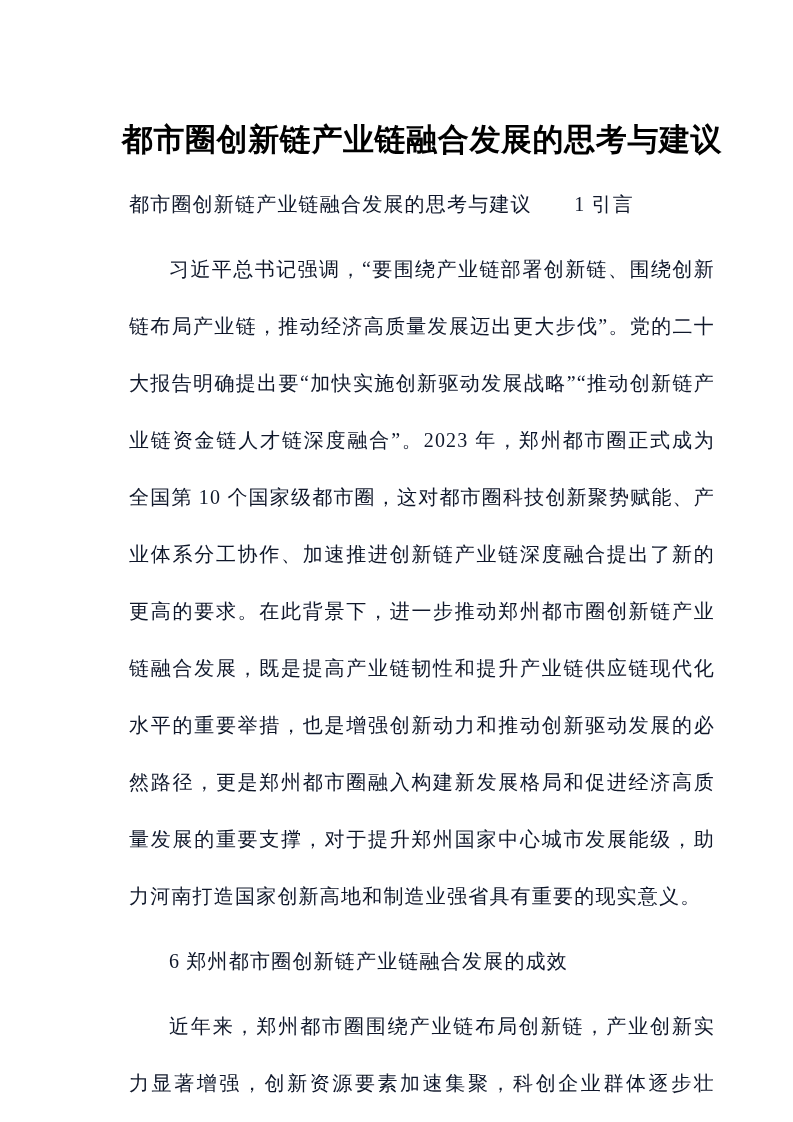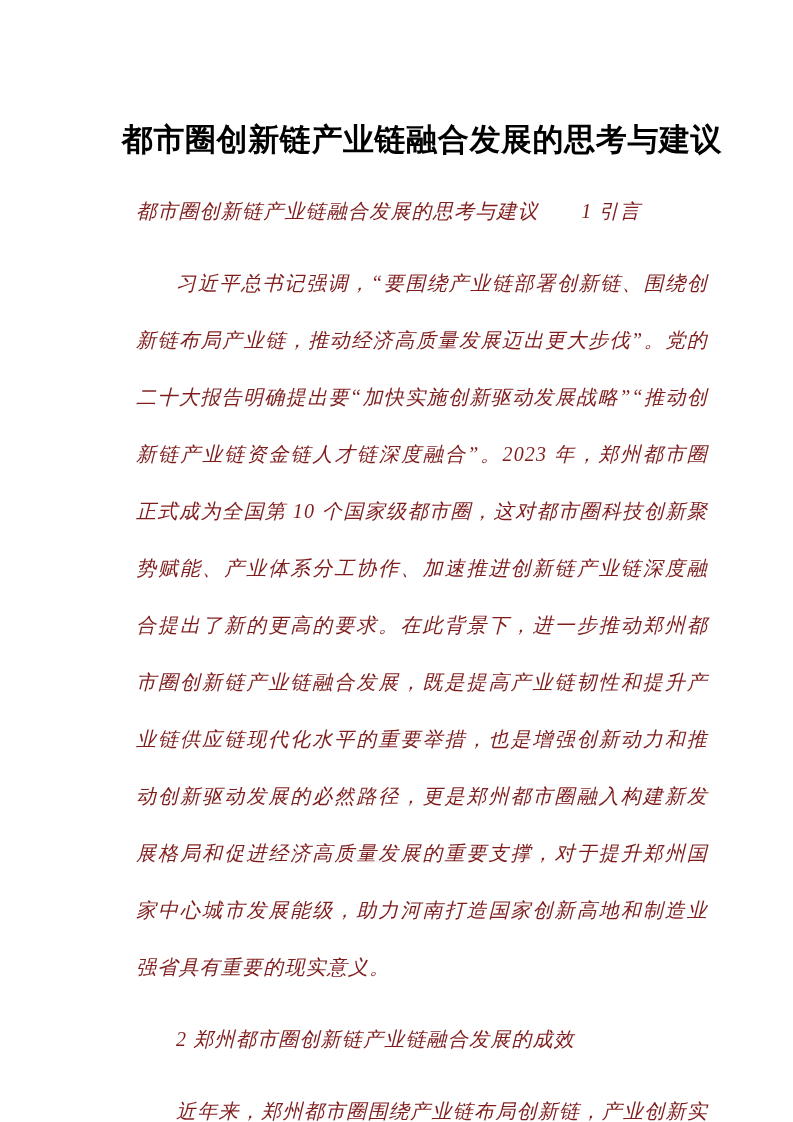--- a/index.html
+++ b/index.html
@@ -21,38 +21,37 @@
   .doc-title {
     margin: 0 0 8px 0;
     font-size: 31px;
     letter-spacing: 0.6px;
     font-weight: bold;
     text-align: center;
     line-height: 56px;
     color: #000000;
   }
   .doc-body p {
-    margin: 15px;
+    margin: 8px;
     font-size: 20px;
     line-height: 57px;
     letter-spacing: 1.2px;
     text-align: justify;
     text-justify: inter-ideograph;
-    color: #7f1d1d;
-    font-style: italic;
+    color: #0f172a;
   }
   .doc-body p.indent {
     text-indent: 2em;
   }
 </style>
 </head>
 <body>
 
 <div class="page">
   <h1 class="doc-title">都市圈创新链产业链融合发展的思考与建议</h1>
 
   <div class="doc-body">
     <p>都市圈创新链产业链融合发展的思考与建议　　1 引言</p>
     <p class="indent">习近平总书记强调，“要围绕产业链部署创新链、围绕创新链布局产业链，推动经济高质量发展迈出更大步伐”。党的二十大报告明确提出要“加快实施创新驱动发展战略”“推动创新链产业链资金链人才链深度融合”。2023 年，郑州都市圈正式成为全国第 10 个国家级都市圈，这对都市圈科技创新聚势赋能、产业体系分工协作、加速推进创新链产业链深度融合提出了新的更高的要求。在此背景下，进一步推动郑州都市圈创新链产业链融合发展，既是提高产业链韧性和提升产业链供应链现代化水平的重要举措，也是增强创新动力和推动创新驱动发展的必然路径，更是郑州都市圈融入构建新发展格局和促进经济高质量发展的重要支撑，对于提升郑州国家中心城市发展能级，助力河南打造国家创新高地和制造业强省具有重要的现实意义。</p>
-    <p class="indent">2 郑州都市圈创新链产业链融合发展的成效</p>
+    <p class="indent">6 郑州都市圈创新链产业链融合发展的成效</p>
     <p class="indent">近年来，郑州都市圈围绕产业链布局创新链，产业创新实力显著增强，创新资源要素加速集聚，科创企业群体逐步壮大，创新生态环境持续优化，为进一步推动创新链产业链融合发展积蓄了动能，奠定了基础。</p>
   </div>
 </div>
 
 </body></html>

